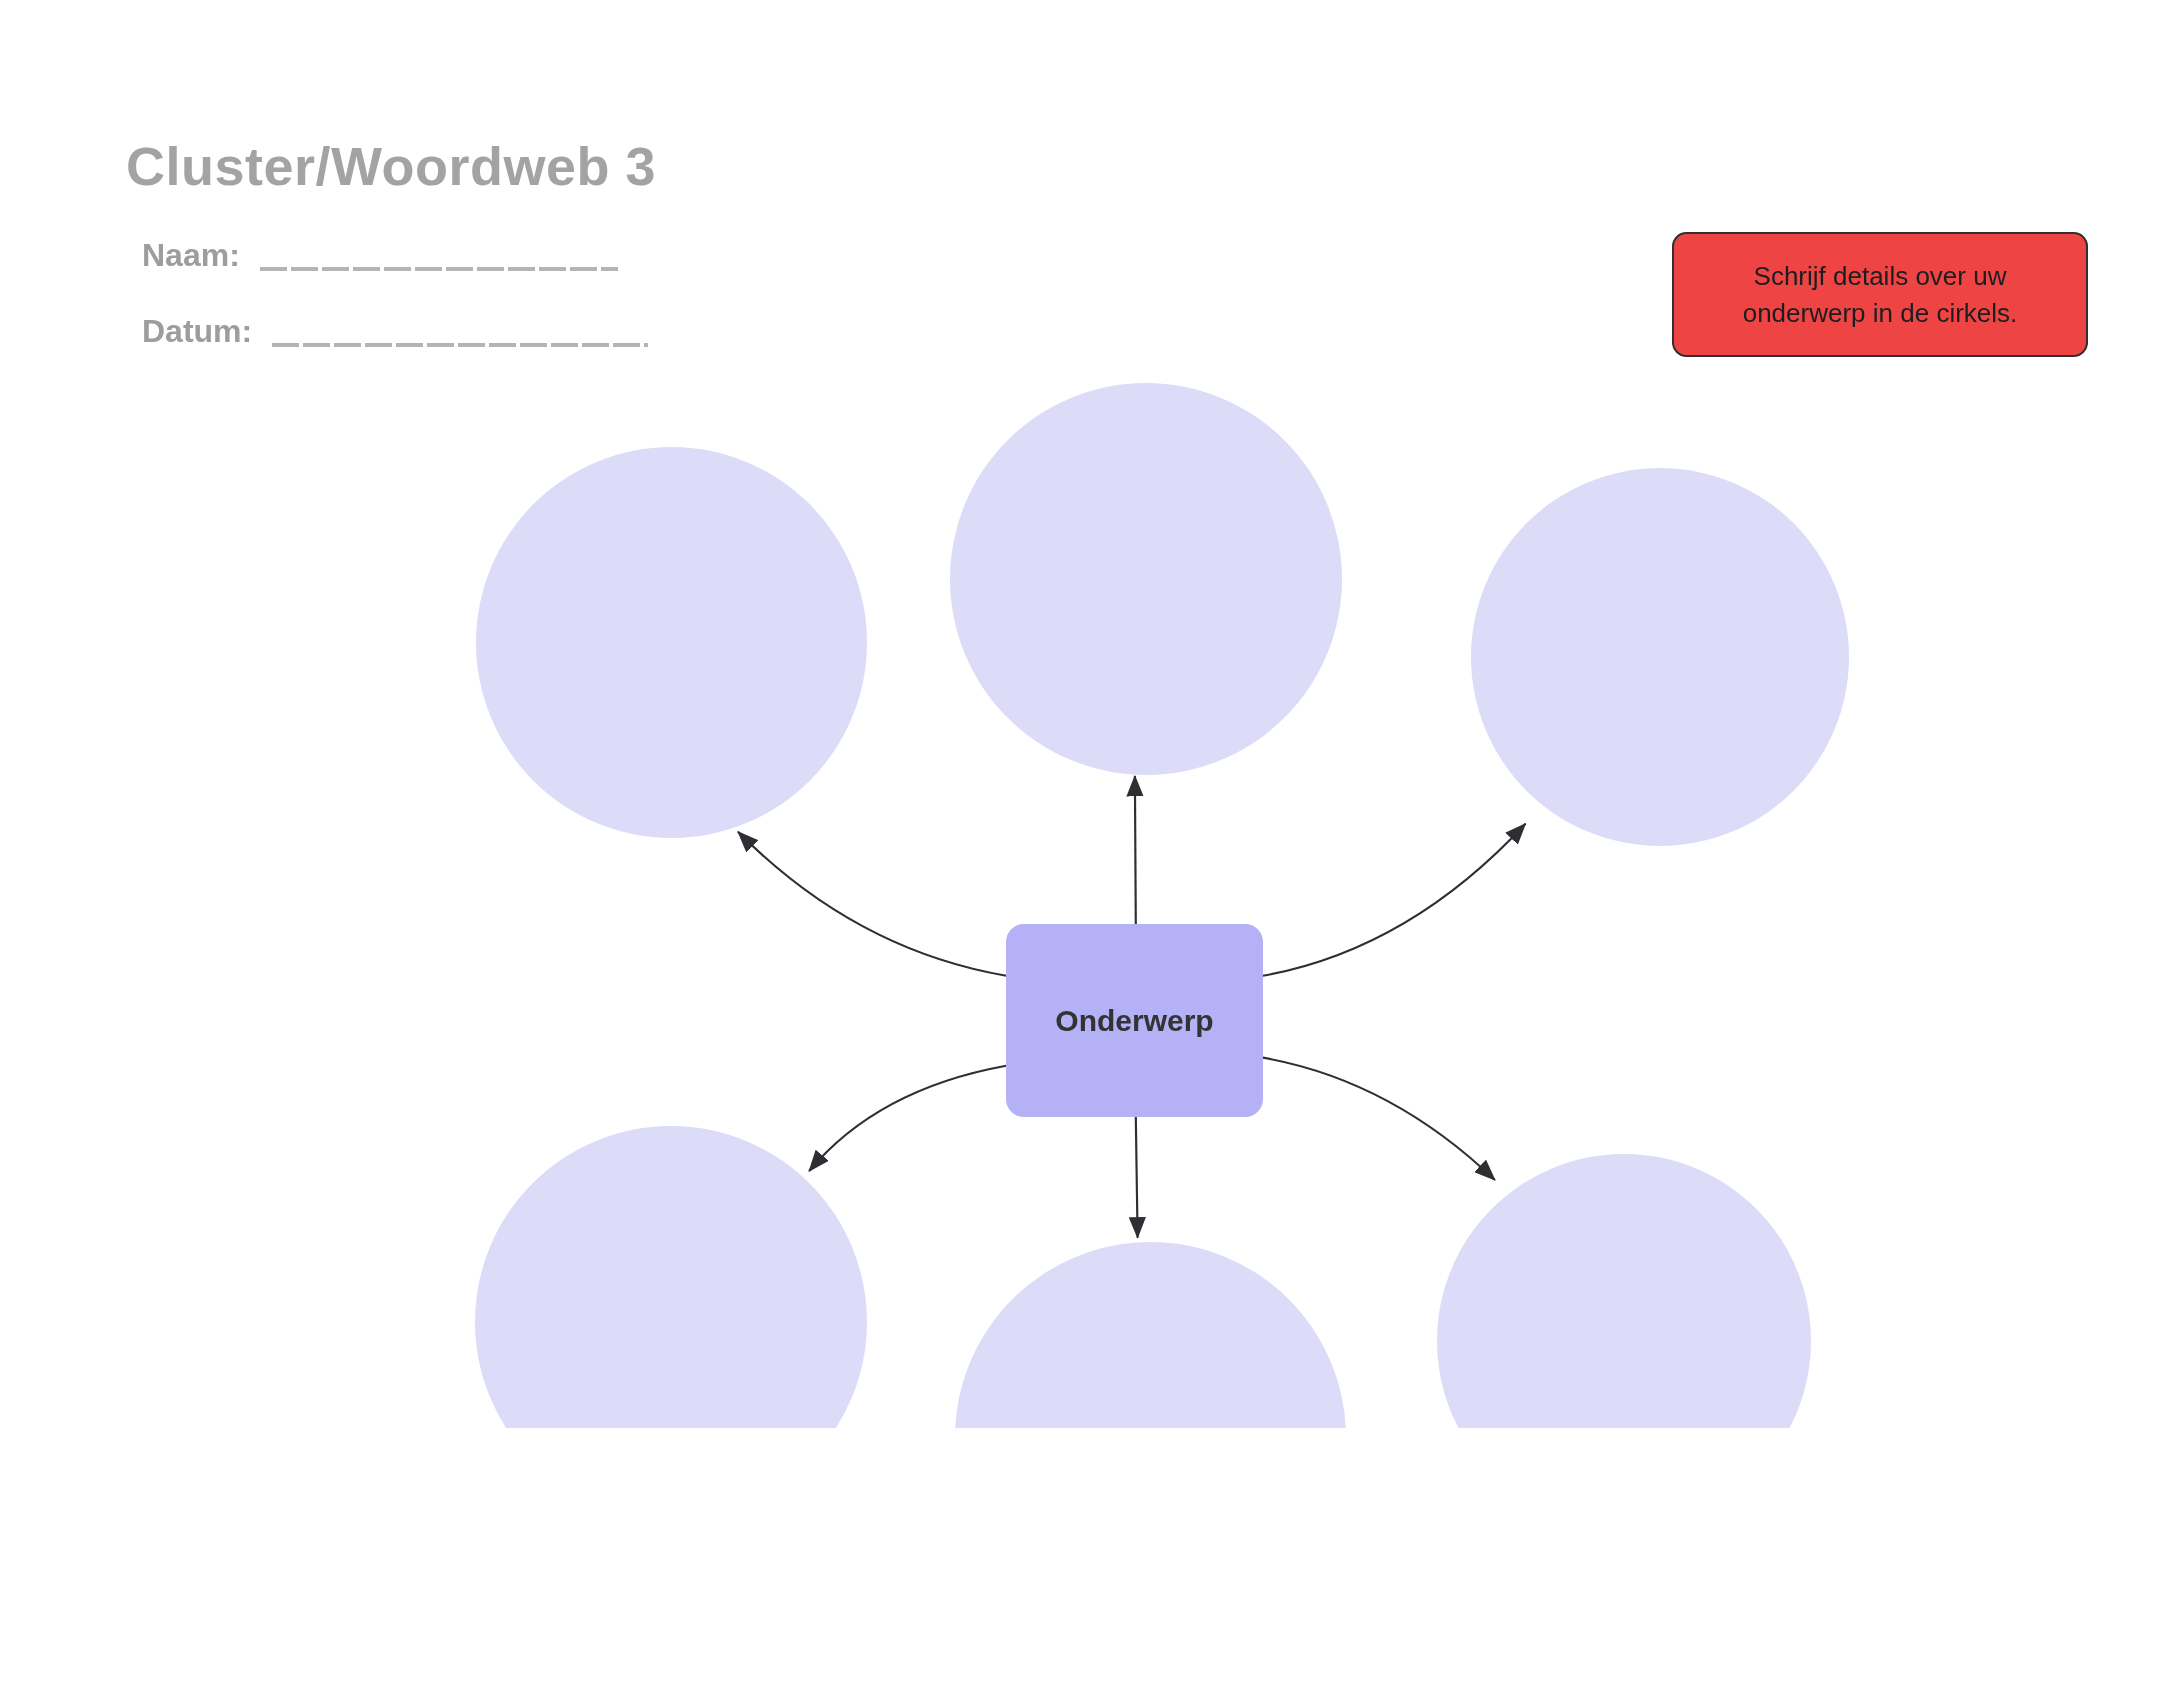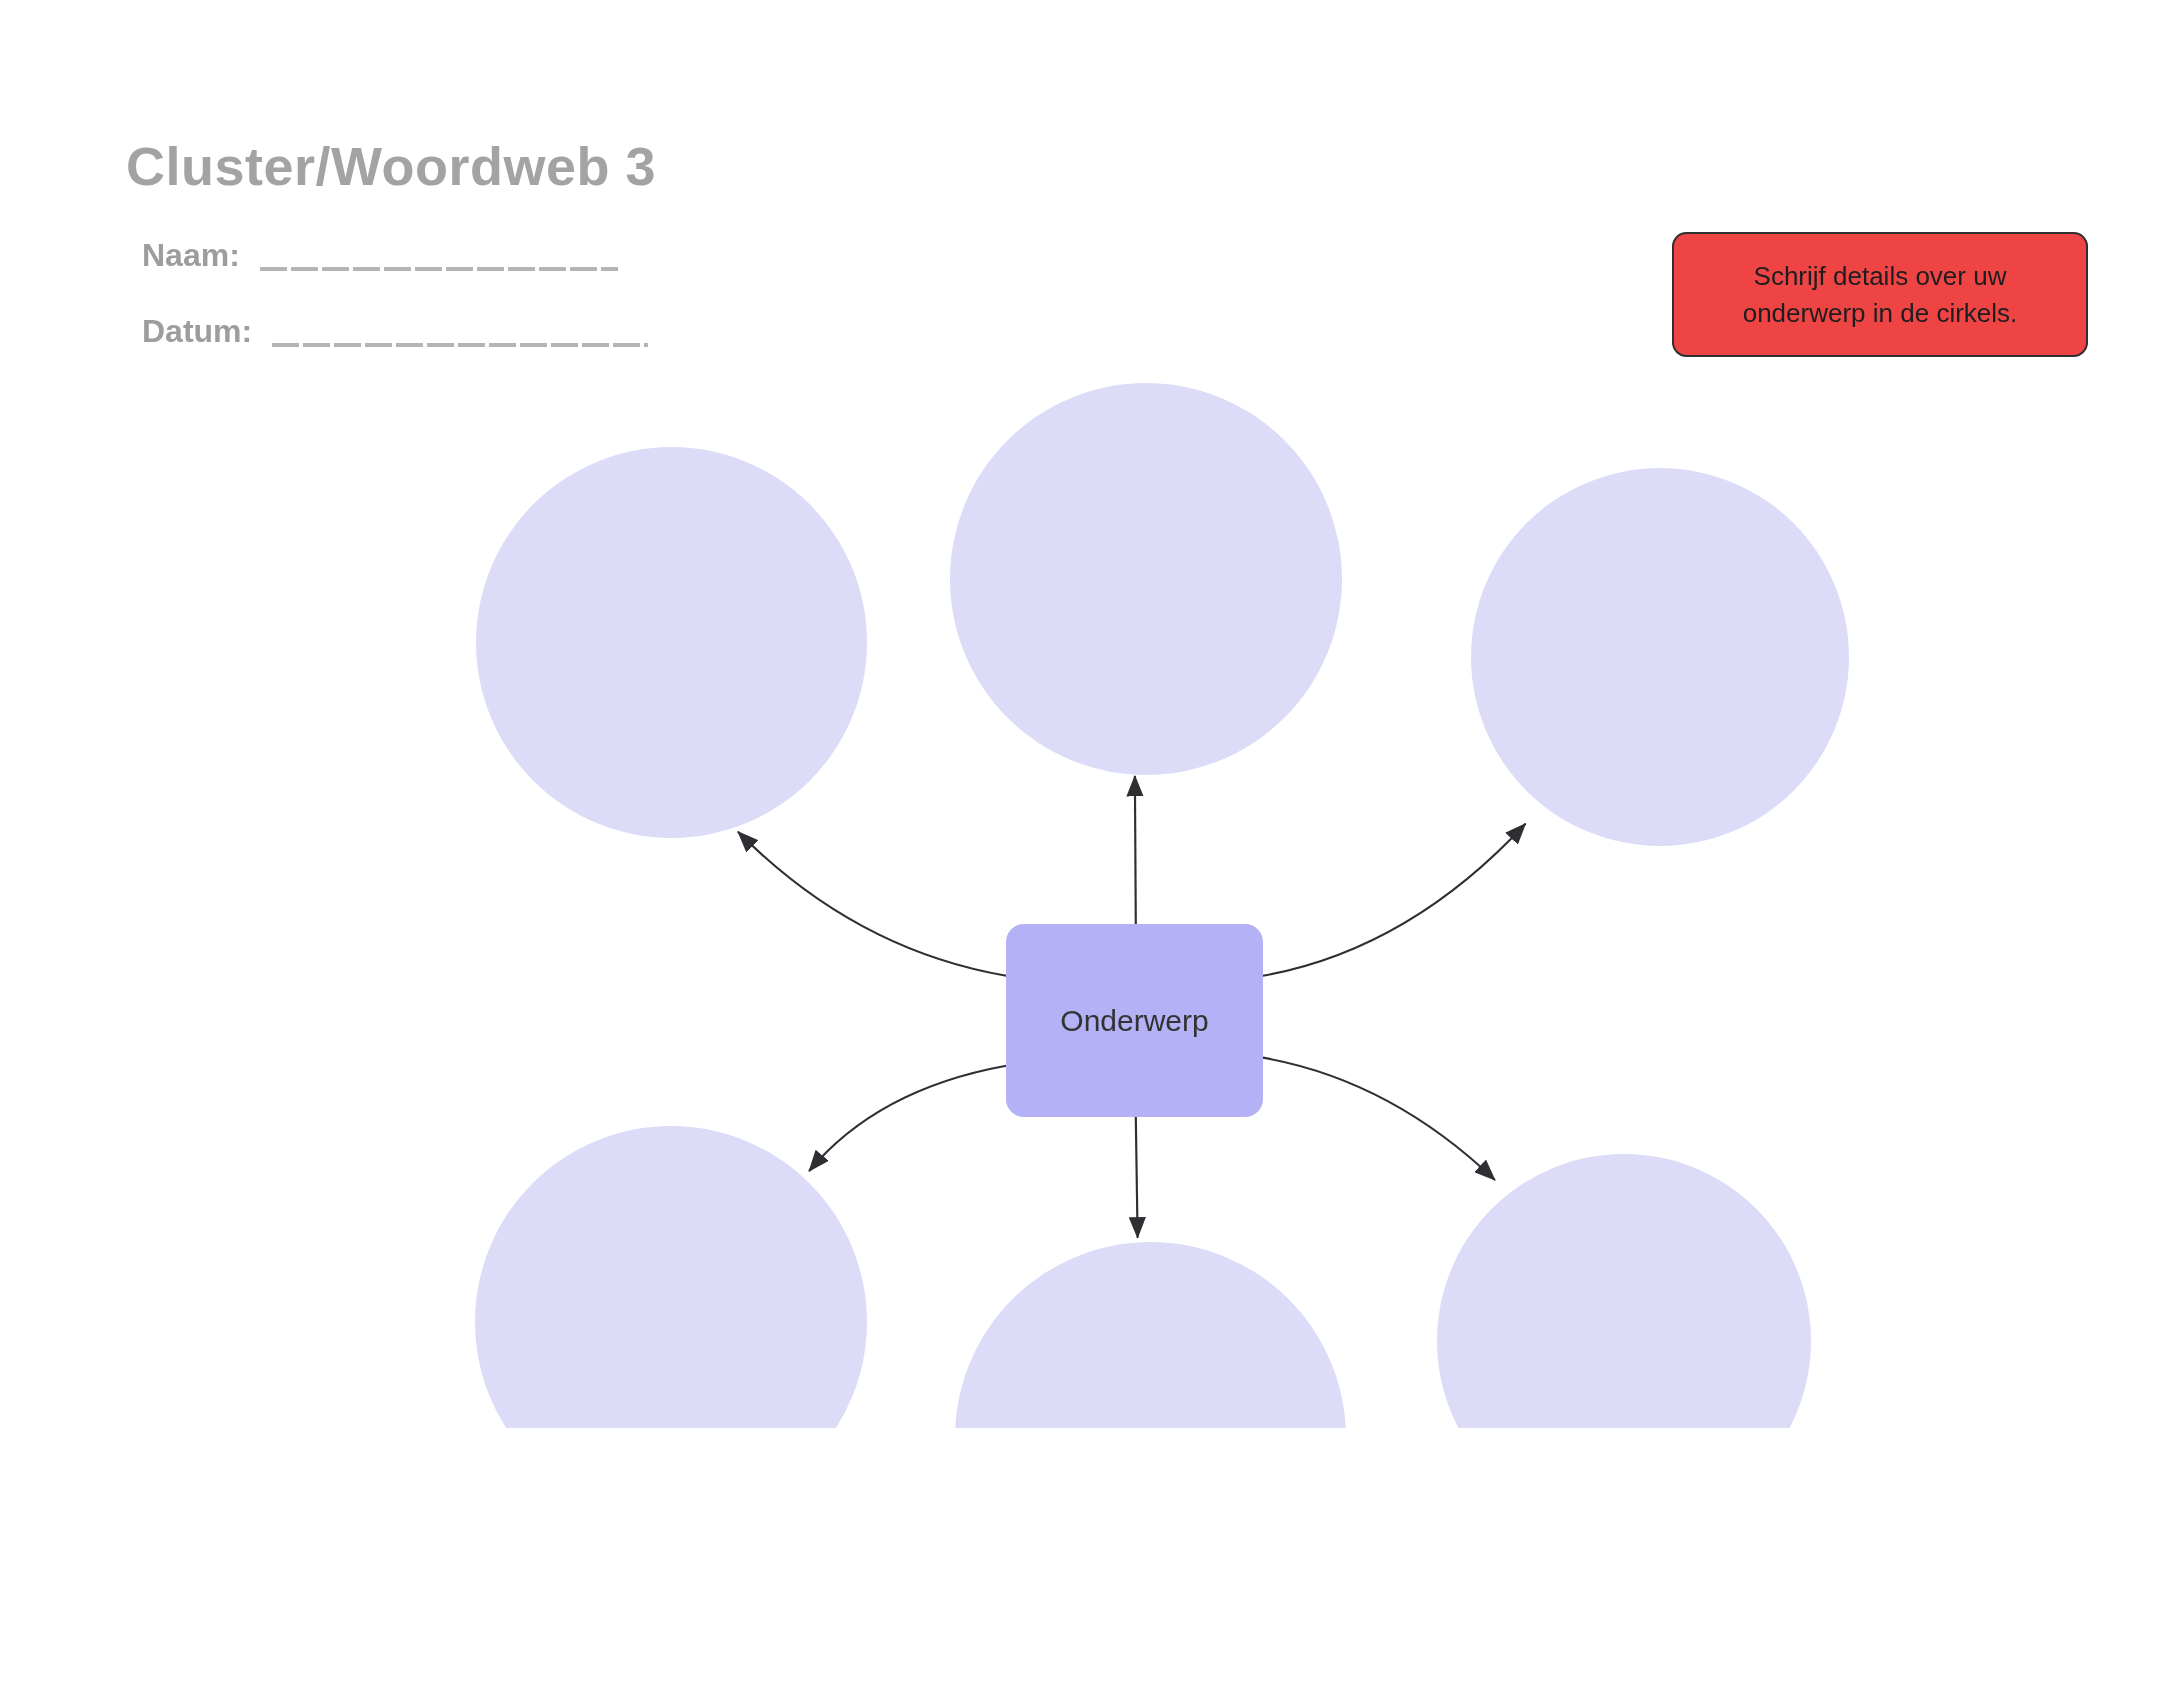--- a/index.html
+++ b/index.html
@@ -102,21 +102,21 @@
     width:257px;
     height:193px;
     border-radius:18px;
     background:var(--accent-box);
     display:flex;
     align-items:center;
     justify-content:center;
   }
   .center-box span{
     font-size:30px;
-    font-weight:normal;
+    font-weight:bold;
     color:var(--center-text);
   }
 </style>
 </head>
 <body>
 
 <div class="canvas">
 
   <h1 class="page-title">Cluster/Woordweb 3</h1>
 

